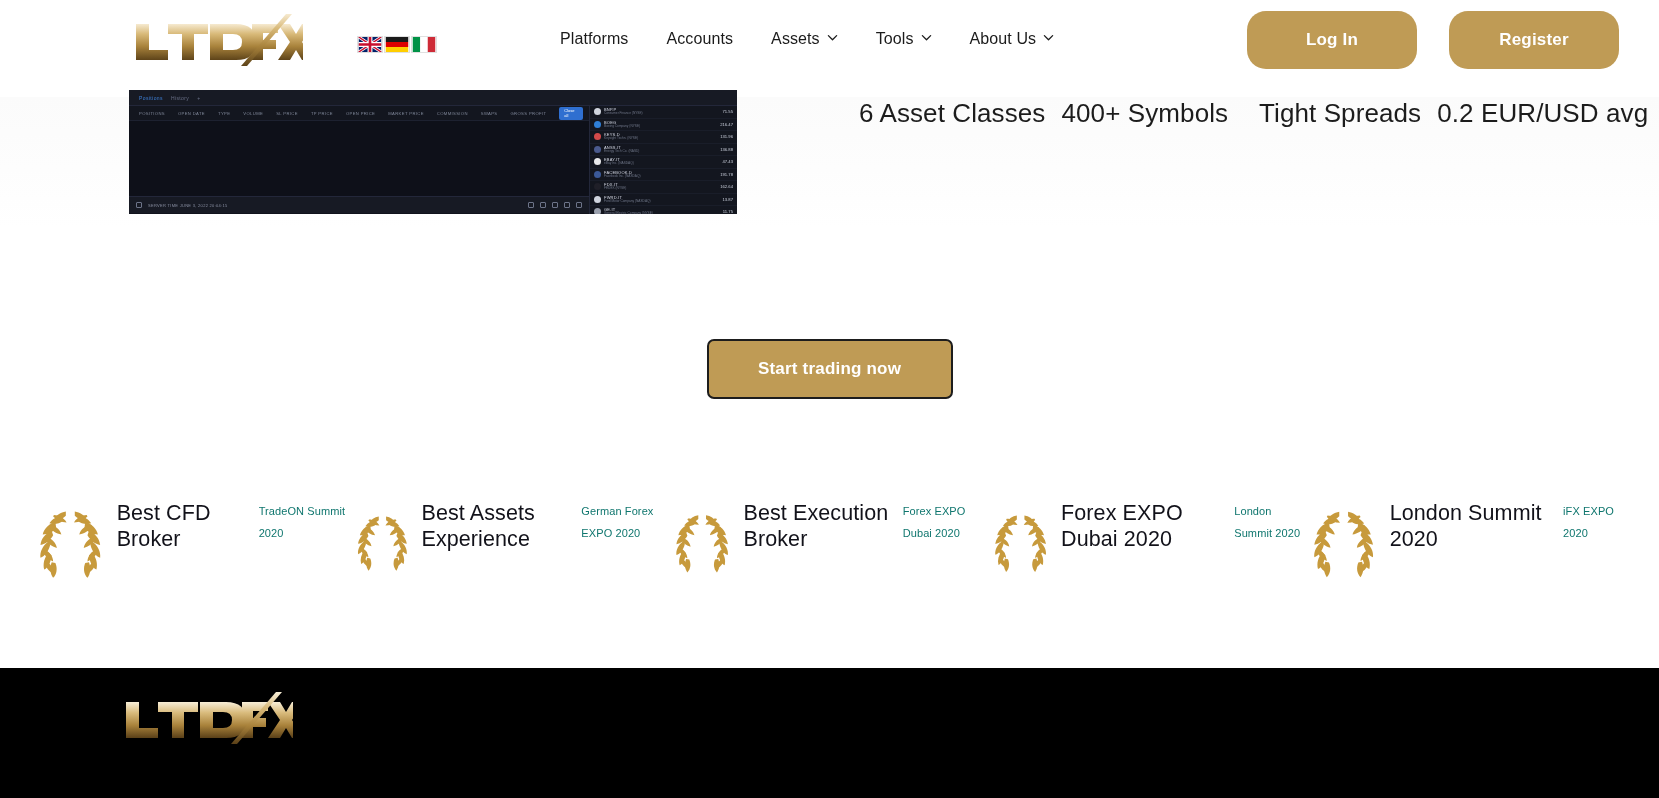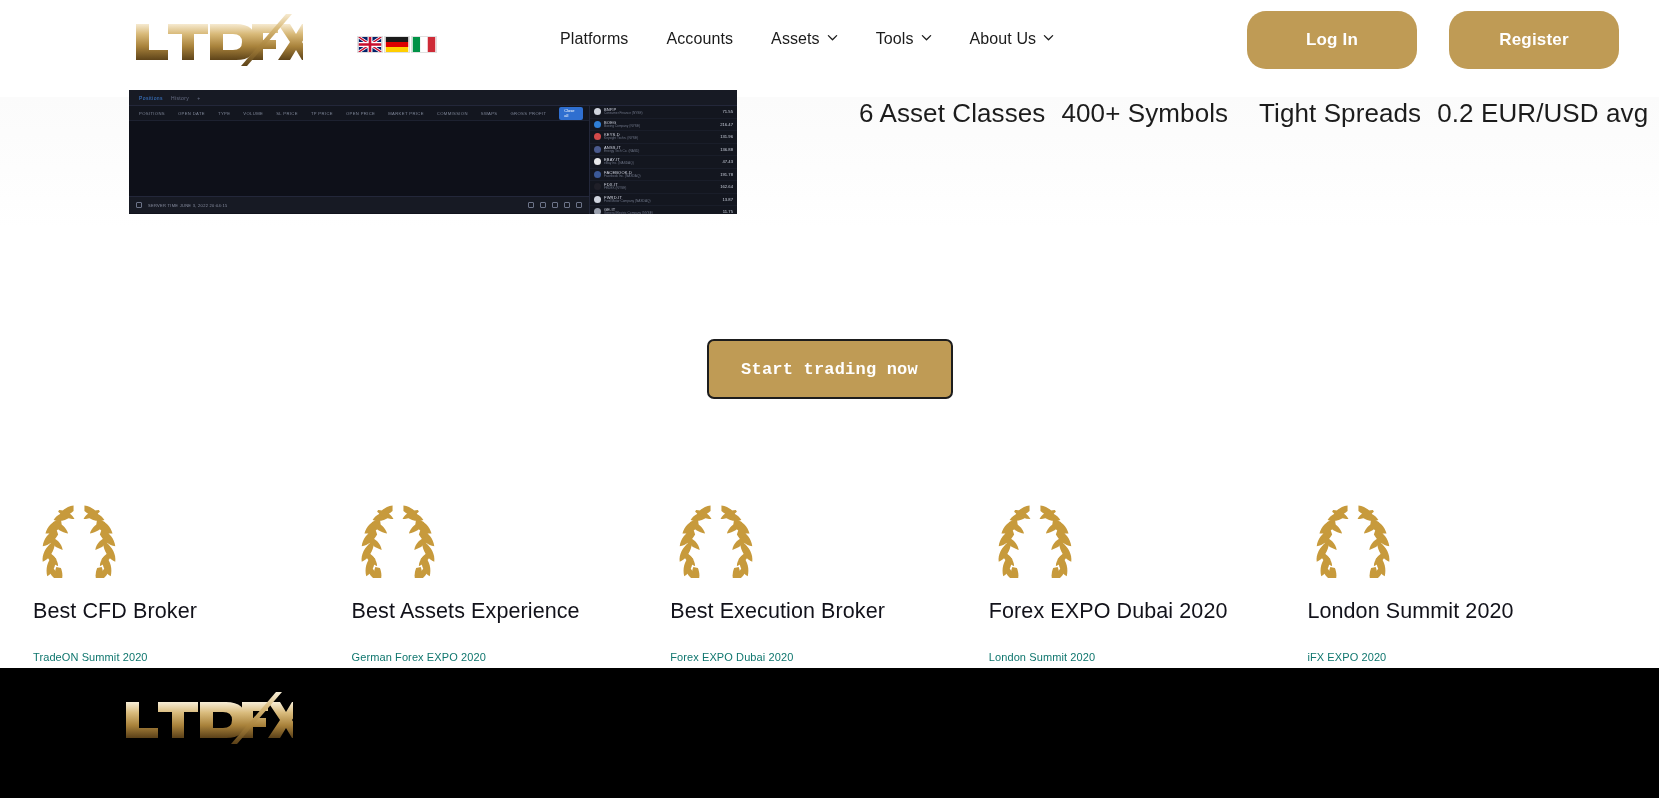--- a/index.html
+++ b/index.html
@@ -230,41 +230,41 @@
     width: 246px;
     height: 60px;
     background: #bf9b55;
     border: 2px solid #1d1d1d;
     border-radius: 7px;
     color: #ffffff;
     font-size: 17px;
     font-weight: bold;
     letter-spacing: 0.2px;
     cursor: pointer;
-    font-family: Liberation Mono, monospace;
+    font-family: Liberation Sans, sans-serif;
     display: flex;
     align-items: center;
     justify-content: center;
   }
 
   
   .awards {
     position: absolute;
     top: 500px;
     left: 0;
     width: 1659px;
     display: flex;
     padding-left: 33px;
     padding-right: 33px;
   }
   .award {
     flex: 1;
     display: flex;
-    flex-direction: column;
-    gap: 0;
+    flex-direction: row;
+    gap: 9px;
   }
   .wreath { width: 92px; height: 78px; display: block; margin-bottom: 20px; }
   .award-title {
     font-size: 21.5px;
     color: #12121a;
     letter-spacing: 0.1px;
     line-height: 26px;
     margin-bottom: 22px;
   }
   .award-sub {

